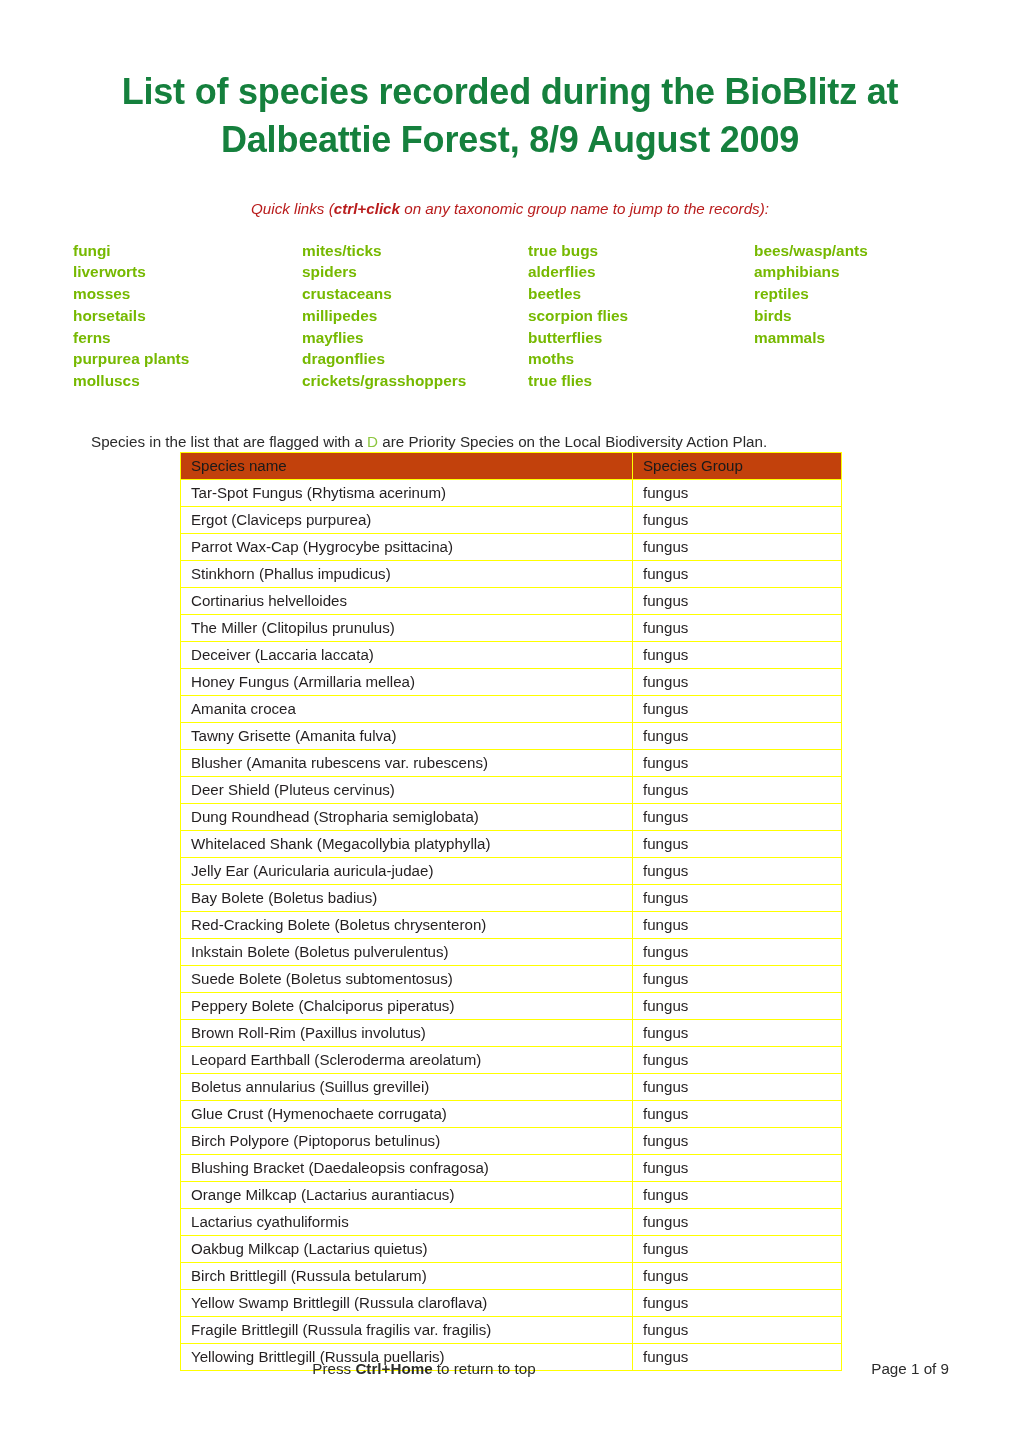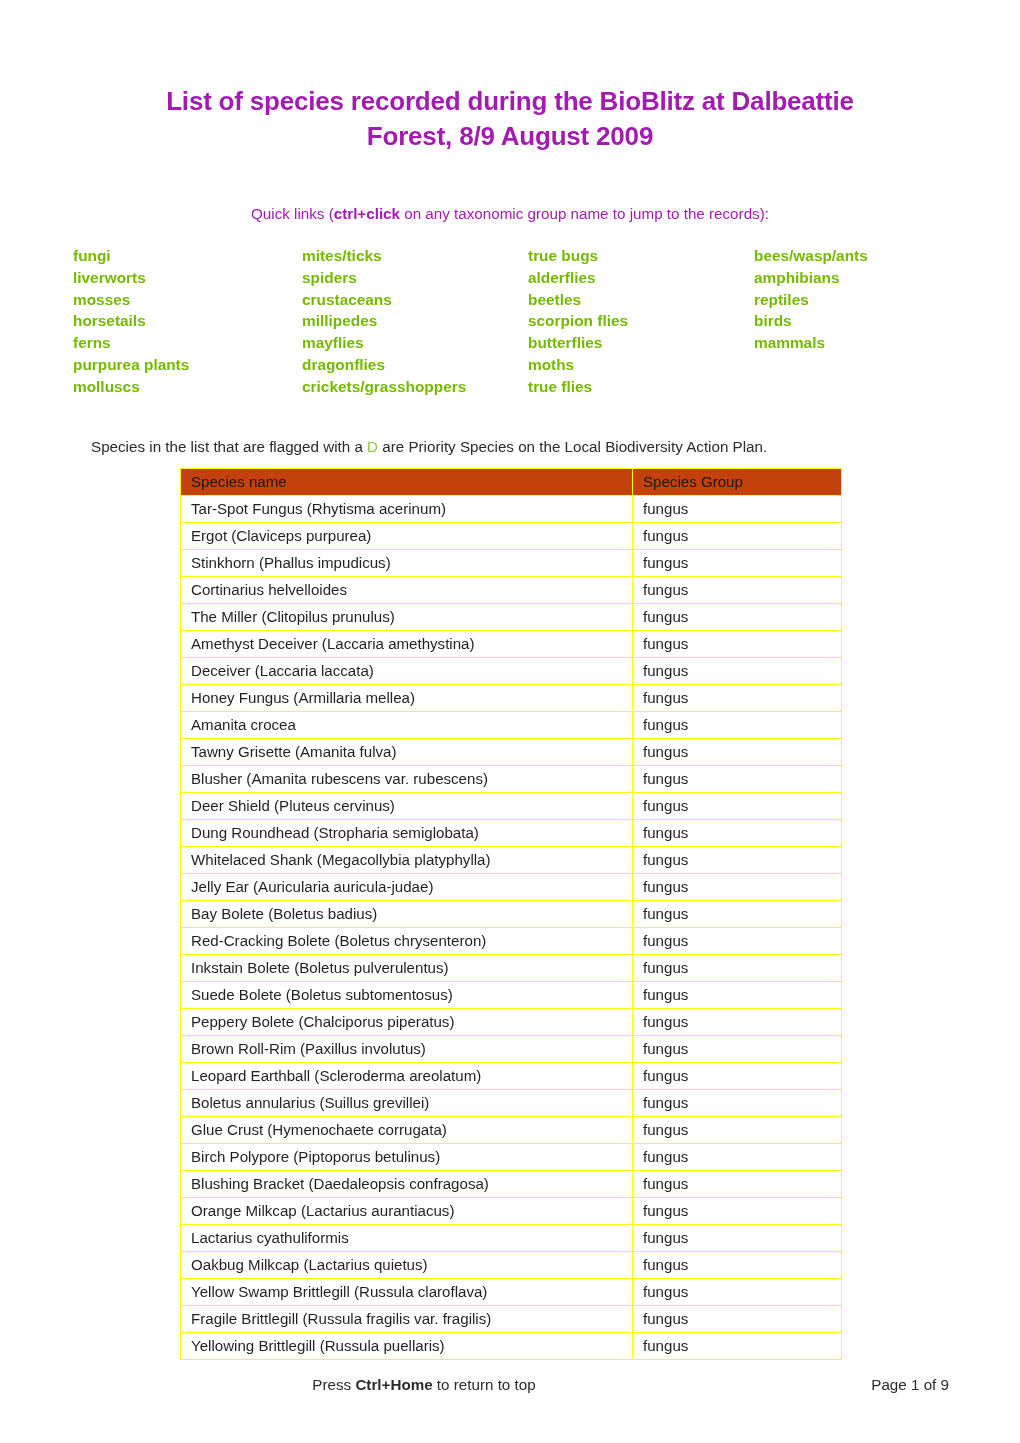--- a/index.html
+++ b/index.html
@@ -19,38 +19,39 @@
 
   .page {
     position: relative;
     width: 1020px;
     height: 1443px;
     box-sizing: border-box;
   }
 
   
   .doc-title {
-    margin: 16px;
+    margin: 0;
     padding: 68px 108px 0 108px;
     text-align: center;
-    font-size: 26px;
+    font-size: 36px;
     line-height: 1.33;
     font-weight: bold;
     letter-spacing: -0.2px;
-    color: #a21caf;
+    color: #15803d;
   }
 
   
   .quick-intro {
     margin: 0;
     padding: 35px 60px 0 60px;
     text-align: center;
     font-size: 15.2px;
     line-height: 1.3;
-    color: #a21caf;
+    color: #b91c1c;
+    font-style: italic;
   }
   .quick-intro b { font-weight: bold; }
 
   
   .link-grid {
     margin: 0;
     padding: 21px 0 0 14px;
     position: relative;
     height: 158px;
   }
@@ -212,36 +213,36 @@
       <tbody id="species-tbody">
           <tr>
             <td>Tar-Spot Fungus (Rhytisma acerinum)</td>
             <td>fungus</td>
           </tr>
           <tr>
             <td>Ergot (Claviceps purpurea)</td>
             <td>fungus</td>
           </tr>
           <tr>
+            <td>Parrot Wax-Cap (Hygrocybe psittacina)</td>
+            <td>fungus</td>
+          </tr>
+          <tr>
             <td>Stinkhorn (Phallus impudicus)</td>
             <td>fungus</td>
           </tr>
           <tr>
             <td>Cortinarius helvelloides</td>
             <td>fungus</td>
           </tr>
           <tr>
             <td>The Miller (Clitopilus prunulus)</td>
             <td>fungus</td>
           </tr>
           <tr>
-            <td>Amethyst Deceiver (Laccaria amethystina)</td>
-            <td>fungus</td>
-          </tr>
-          <tr>
             <td>Deceiver (Laccaria laccata)</td>
             <td>fungus</td>
           </tr>
           <tr>
             <td>Honey Fungus (Armillaria mellea)</td>
             <td>fungus</td>
           </tr>
           <tr>
             <td>Amanita crocea</td>
             <td>fungus</td>
@@ -317,20 +318,24 @@
           <tr>
             <td>Orange Milkcap (Lactarius aurantiacus)</td>
             <td>fungus</td>
           </tr>
           <tr>
             <td>Lactarius cyathuliformis</td>
             <td>fungus</td>
           </tr>
           <tr>
             <td>Oakbug Milkcap (Lactarius quietus)</td>
+            <td>fungus</td>
+          </tr>
+          <tr>
+            <td>Birch Brittlegill (Russula betularum)</td>
             <td>fungus</td>
           </tr>
           <tr>
             <td>Yellow Swamp Brittlegill (Russula claroflava)</td>
             <td>fungus</td>
           </tr>
           <tr>
             <td>Fragile Brittlegill (Russula fragilis var. fragilis)</td>
             <td>fungus</td>
           </tr>

